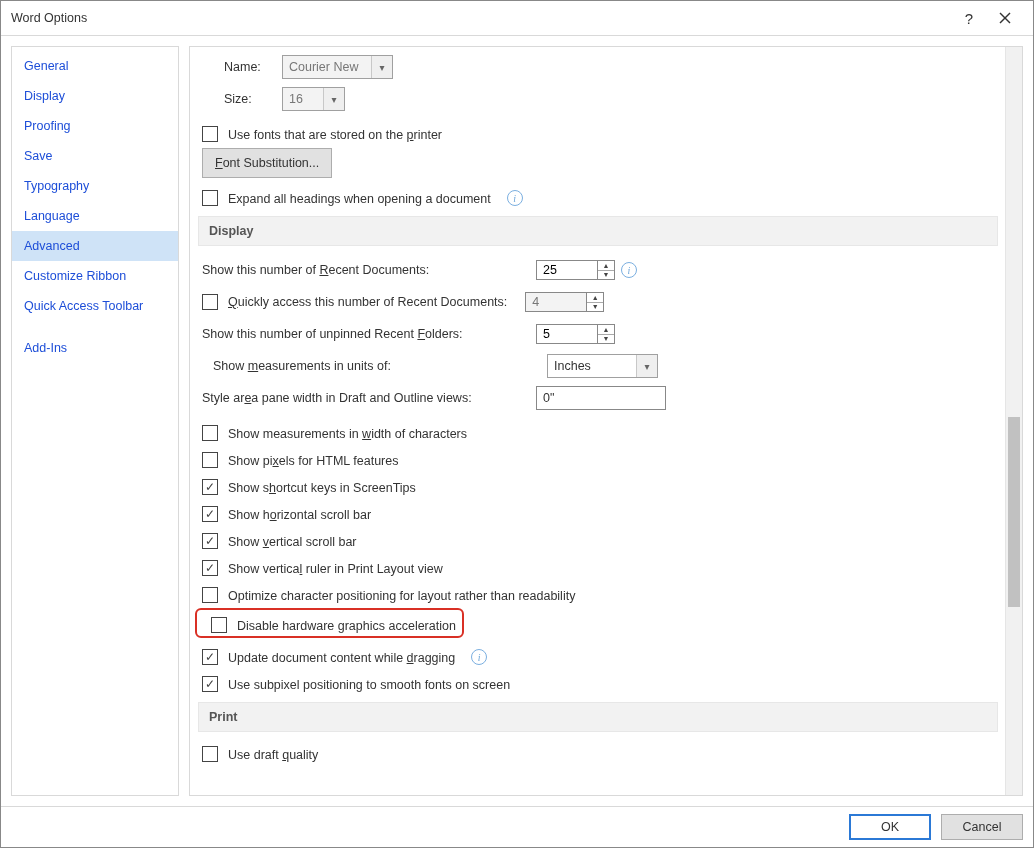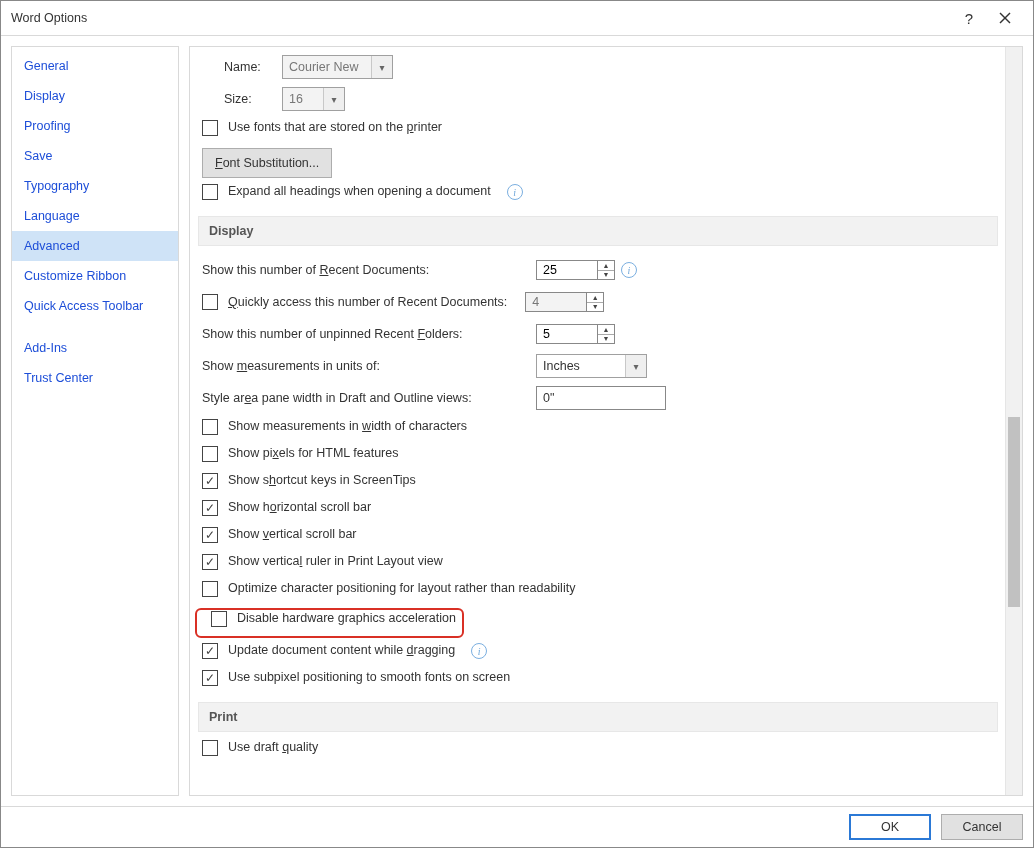--- a/index.html
+++ b/index.html
@@ -13,21 +13,21 @@
   .navitem.selected{background:#cfe3f7}
   .nav-spacer{height:12px}
   .main{flex:1;border:1px solid #d9d9d9;box-sizing:border-box;position:relative;overflow:hidden}
   .scroll{position:absolute;left:0;right:16px;top:0;bottom:0;overflow-y:scroll;padding:4px 8px 20px 8px}
   .scroll::-webkit-scrollbar{width:0}
   .scrollbar-track{position:absolute;right:0;top:0;bottom:0;width:16px;background:#f1f1f1;border-left:1px solid #e5e5e5}
   .scrollbar-thumb{position:absolute;left:2px;right:2px;top:370px;height:190px;background:#c1c1c1}
   .row{display:flex;align-items:center;min-height:32px}
   .labelcol{margin-left:26px;margin-right:10px}
   .section-header{background:#f2f2f2;border:1px solid #e7e7e7;font-weight:bold;color:#555;padding:7px 10px;margin:10px 0 8px 0}
-  .chk{display:flex;align-items:flex-start;gap:10px;margin:5px 4px;min-height:22px}
+  .chk{display:flex;align-items:flex-end;gap:10px;margin:5px 4px;min-height:22px}
   .chk .box{width:14px;height:14px;border:1px solid #444;display:inline-flex;align-items:center;justify-content:center;font-size:12px;line-height:1;color:#444}
   .combo{display:inline-flex;align-items:center;border:1px solid #a0a0a0;height:22px}
   .combo.disabled{background:#f3f3f3;color:#777}
   .combo .val{padding:0 6px;min-width:76px}
   .combo .arrow{width:20px;height:100%;background:#efefef;display:flex;align-items:center;justify-content:center;border-left:1px solid #c8c8c8;font-size:10px;color:#666}
   .spin{display:inline-flex;align-items:stretch;border:1px solid #888}
   .spin input{border:none;width:48px;padding:2px 6px;font-family:inherit;font-size:12.5px}
   .spin .arrows{display:flex;flex-direction:column;width:16px;border-left:1px solid #888}
   .spin .arrows div{flex:1;display:flex;align-items:center;justify-content:center;font-size:7px;color:#444;border-bottom:1px solid #aaa}
   .spin .arrows div:last-child{border-bottom:none}
@@ -64,21 +64,20 @@
       <div class="navitem">Display</div>
       <div class="navitem">Proofing</div>
       <div class="navitem">Save</div>
       <div class="navitem">Typography</div>
       <div class="navitem">Language</div>
       <div class="navitem selected">Advanced</div>
       <div class="navitem">Customize Ribbon</div>
       <div class="navitem">Quick Access Toolbar</div>
       <div class="nav-spacer"></div>
       <div class="navitem">Add-Ins</div>
-      <div class="navitem">Trust Center</div>
     </div>
 
     <div class="main">
       <div class="scroll">
 
         <div class="row">
           <span class="labelcol" style="min-width:48px">Name:</span>
           <div class="combo disabled">
             <span class="val">Courier New</span>
             <span class="arrow">▾</span>
@@ -135,21 +134,21 @@
           <div class="spin">
             <input value="5" style="">
             <div class="arrows">
                 <div>▲</div>
                 <div>▼</div>
               </div>
           </div>
         </div>
 
         <div class="row">
-          <span style="min-width:334px;margin-left:4px">Show <span class="u">m</span>easurements in units of:</span>
+          <span style="min-width:334px;margin-left:15px">Show <span class="u">m</span>easurements in units of:</span>
           <div class="combo">
             <span class="val">Inches</span>
             <span class="arrow">▾</span>
           </div>
         </div>
 
         <div class="row">
           <span style="min-width:334px;margin-left:4px">Style ar<span class="u">e</span>a pane width in Draft and Outline views:</span>
           <div class="textbox" style="width:116px">
               <span>0"</span>

